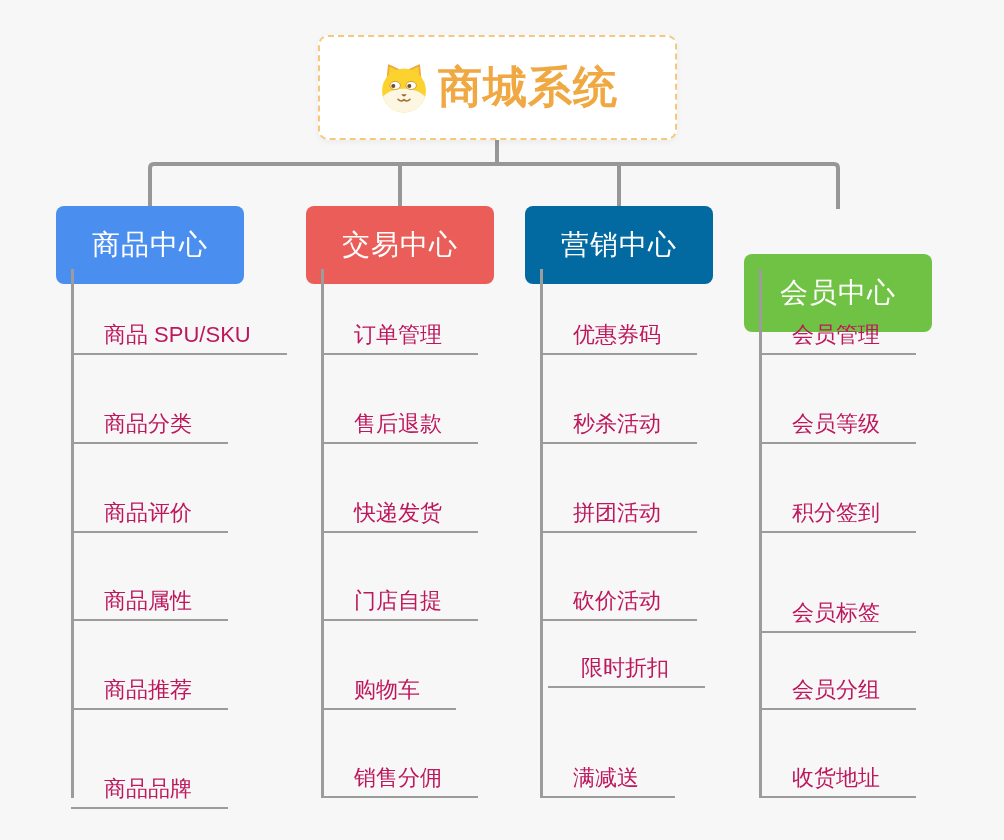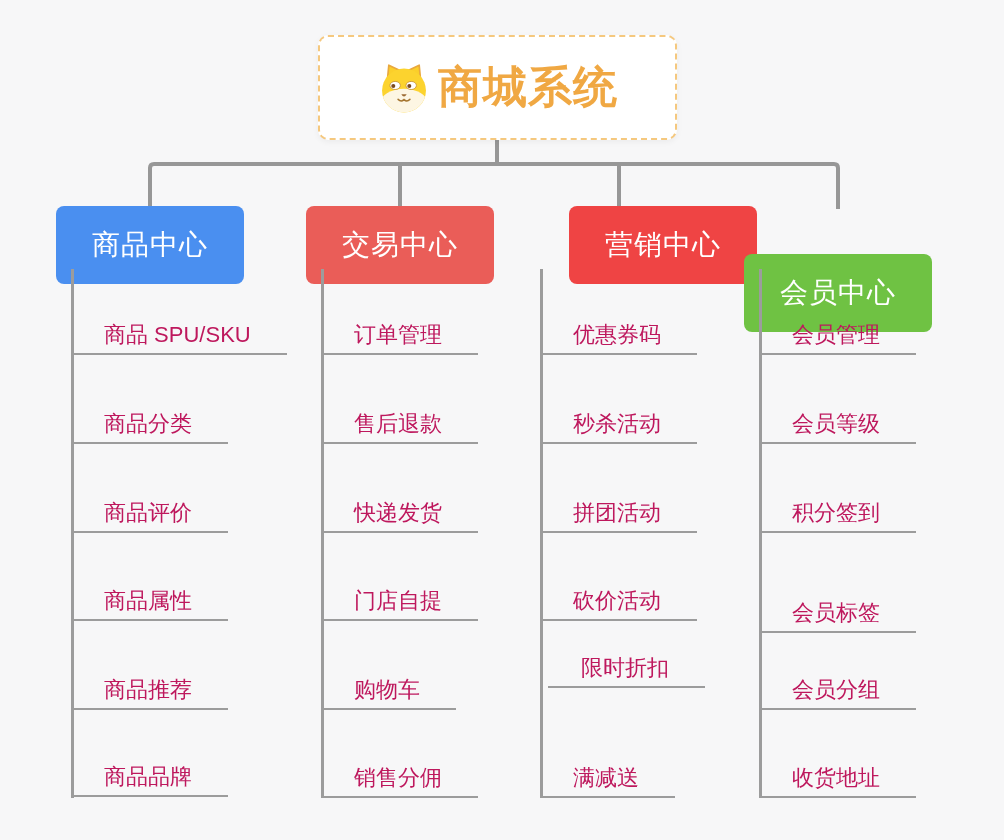--- a/index.html
+++ b/index.html
@@ -72,39 +72,39 @@
 
   <div class="branch" style="left: 56px;">
     <div class="branch-header" style="background: rgb(74, 143, 240);">商品中心</div>
     <div class="trunk" style="background: rgb(156, 156, 156); height: 529.4px;"></div>
     <div class="leaves">
         <div class="leaf" style="top: 111.4px; border-bottom-color: rgb(156, 156, 156);">商品 SPU/SKU</div>
         <div class="leaf" style="top: 200px; border-bottom-color: rgb(156, 156, 156);">商品分类</div>
         <div class="leaf" style="top: 288.6px; border-bottom-color: rgb(156, 156, 156);">商品评价</div>
         <div class="leaf" style="top: 377.2px; border-bottom-color: rgb(156, 156, 156);">商品属性</div>
         <div class="leaf" style="top: 465.8px; border-bottom-color: rgb(156, 156, 156);">商品推荐</div>
-        <div class="leaf" style="top: 553px; border-bottom-color: rgb(156, 156, 156);">商品品牌</div>
+        <div class="leaf" style="top: 565px; border-bottom-color: rgb(156, 156, 156);">商品品牌</div>
       </div>
   </div>
 
   <div class="branch" style="left: 306px;">
     <div class="branch-header" style="background: rgb(234, 93, 88);">交易中心</div>
     <div class="trunk" style="background: rgb(156, 156, 156); height: 529.4px;"></div>
     <div class="leaves">
         <div class="leaf" style="top: 111.4px; border-bottom-color: rgb(156, 156, 156);">订单管理</div>
         <div class="leaf" style="top: 200px; border-bottom-color: rgb(156, 156, 156);">售后退款</div>
         <div class="leaf" style="top: 288.6px; border-bottom-color: rgb(156, 156, 156);">快递发货</div>
         <div class="leaf" style="top: 377.2px; border-bottom-color: rgb(156, 156, 156);">门店自提</div>
         <div class="leaf" style="top: 465.8px; border-bottom-color: rgb(156, 156, 156);">购物车</div>
         <div class="leaf" style="top: 554.4px; border-bottom-color: rgb(156, 156, 156);">销售分佣</div>
       </div>
   </div>
 
   <div class="branch" style="left: 525px;">
-    <div class="branch-header" style="background: #ef4444; margin-left: 44px;">营销中心</div>
+    <div class="branch-header" style="background: #0369a1;">营销中心</div>
     <div class="trunk" style="background: rgb(156, 156, 156); height: 529.4px;"></div>
     <div class="leaves">
         <div class="leaf" style="top: 111.4px; border-bottom-color: rgb(156, 156, 156);">优惠券码</div>
         <div class="leaf" style="top: 200px; border-bottom-color: rgb(156, 156, 156);">秒杀活动</div>
         <div class="leaf" style="top: 288.6px; border-bottom-color: rgb(156, 156, 156);">拼团活动</div>
         <div class="leaf" style="top: 377.2px; border-bottom-color: rgb(156, 156, 156);">砍价活动</div>
         <div class="leaf" style="top: 444px; border-bottom-color: rgb(156, 156, 156); margin-left: 8px;">限时折扣</div>
         <div class="leaf" style="top: 554.4px; border-bottom-color: rgb(156, 156, 156);">满减送</div>
       </div>
   </div>

